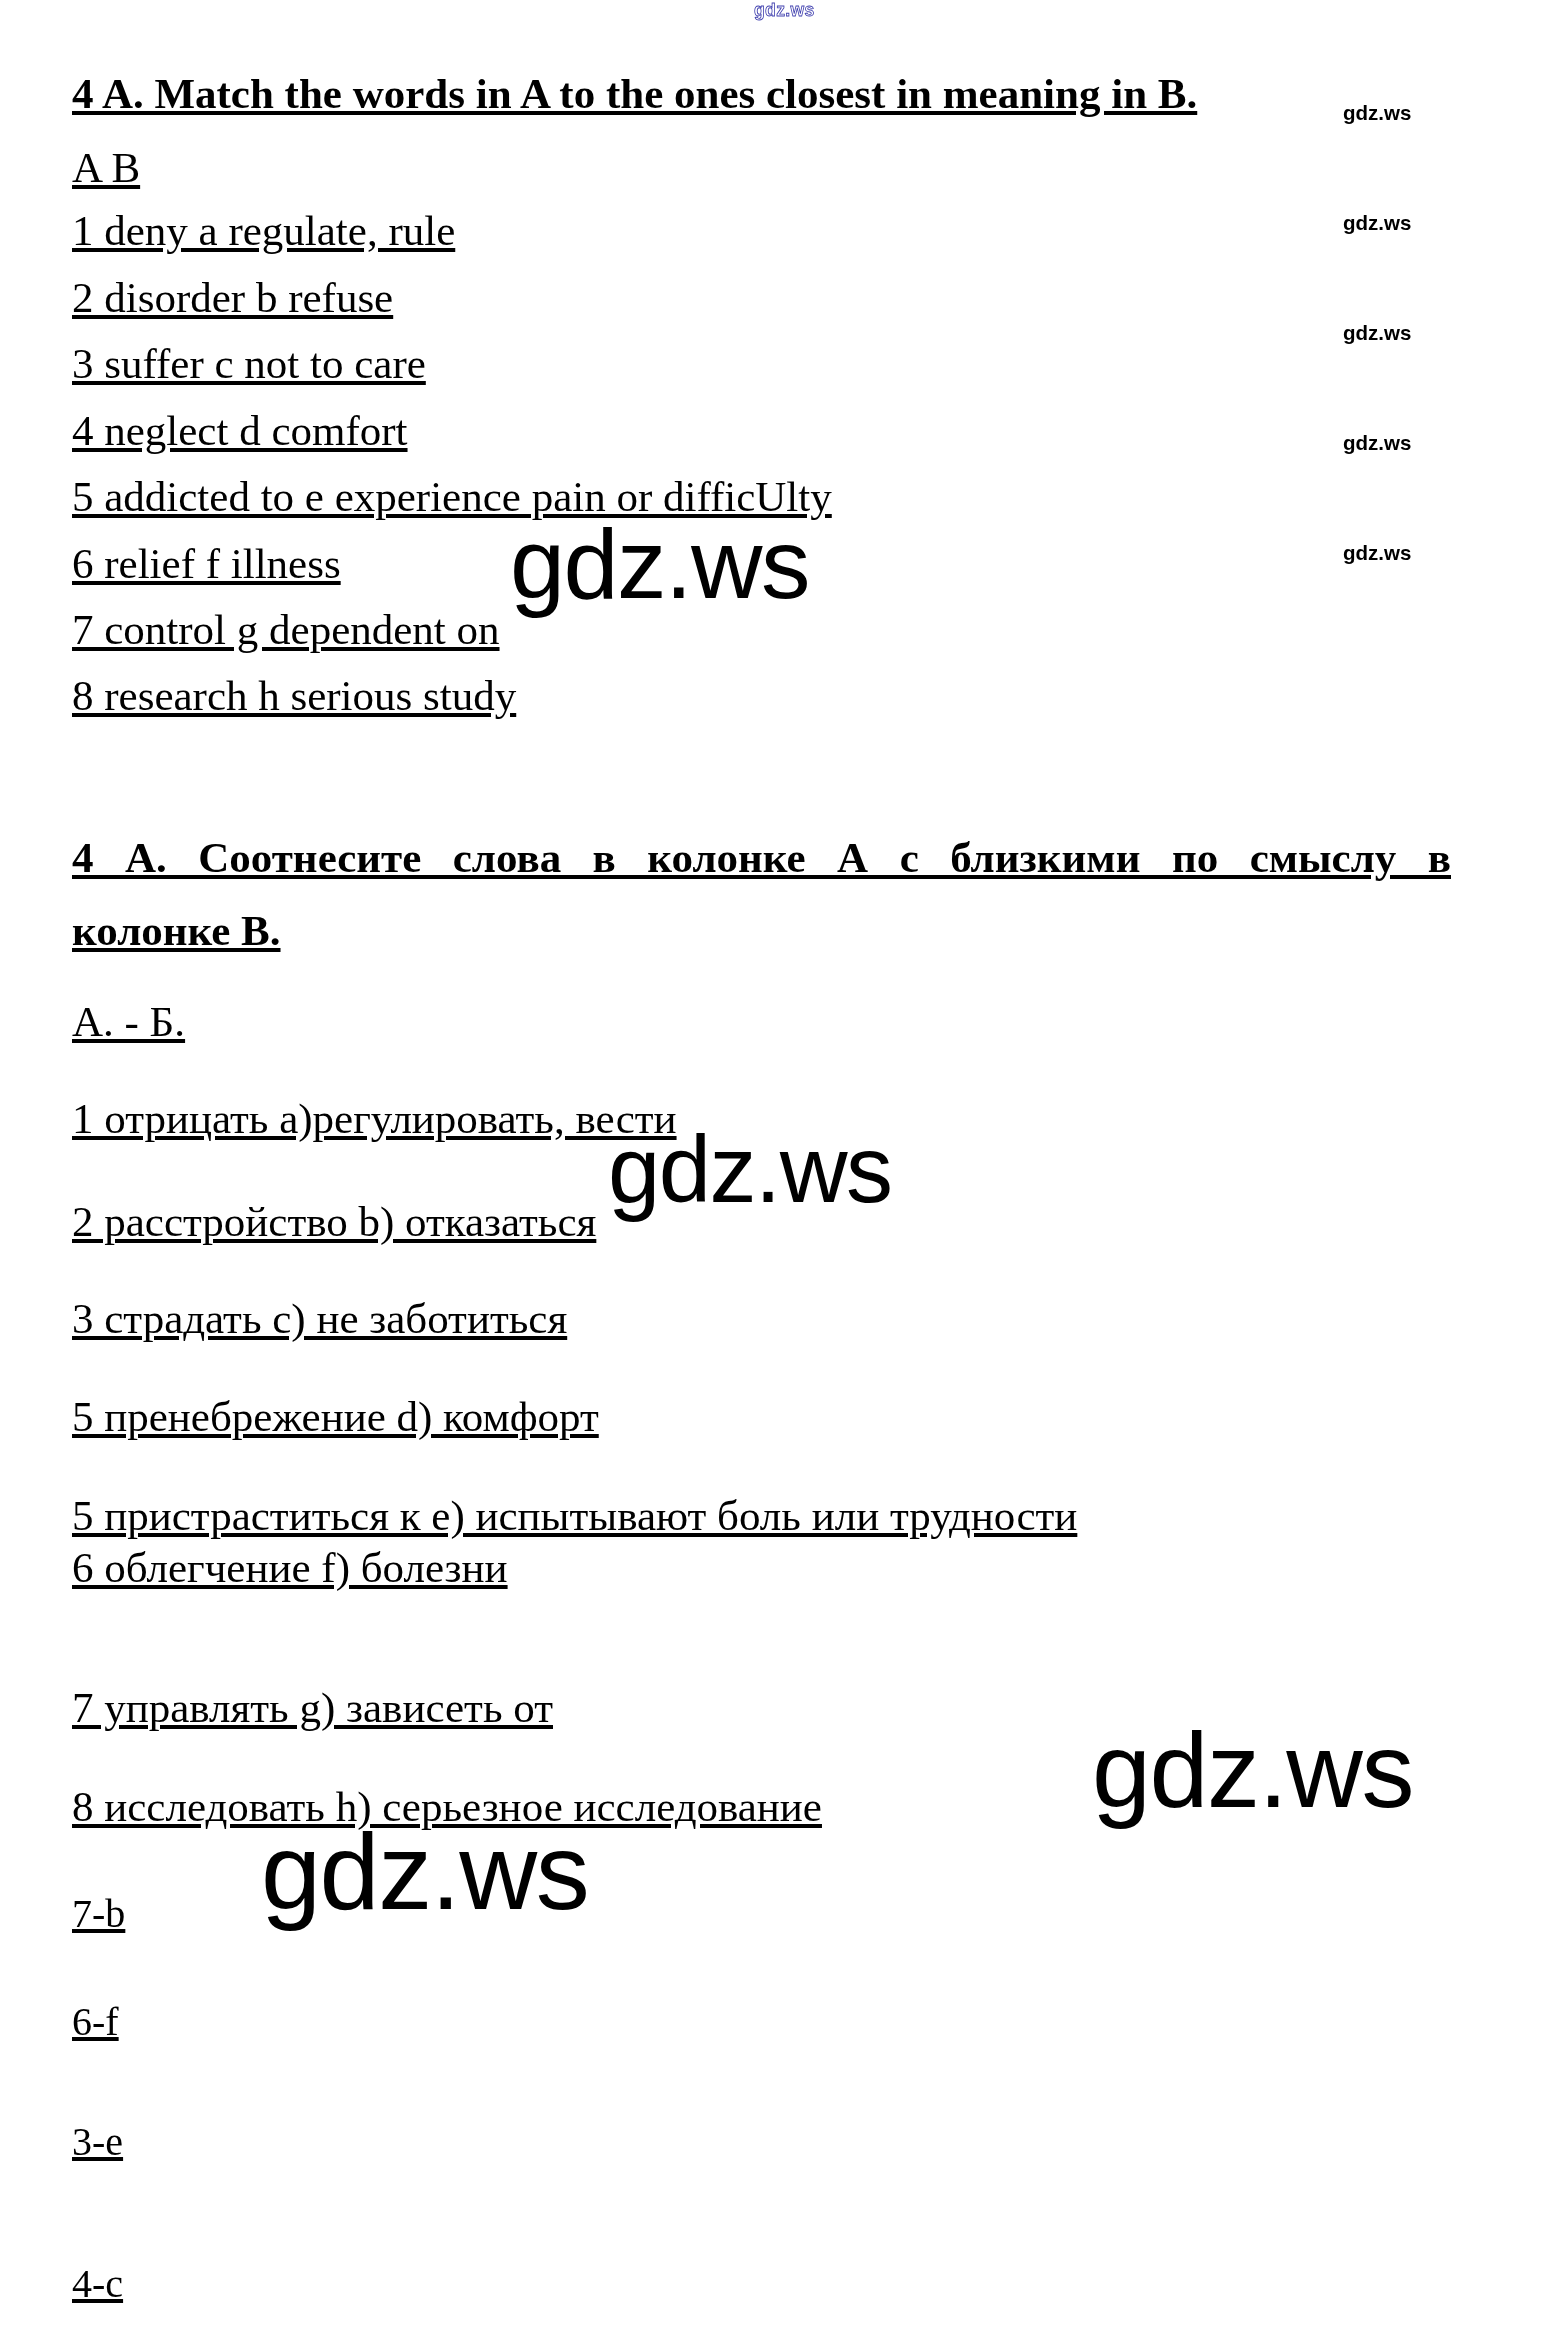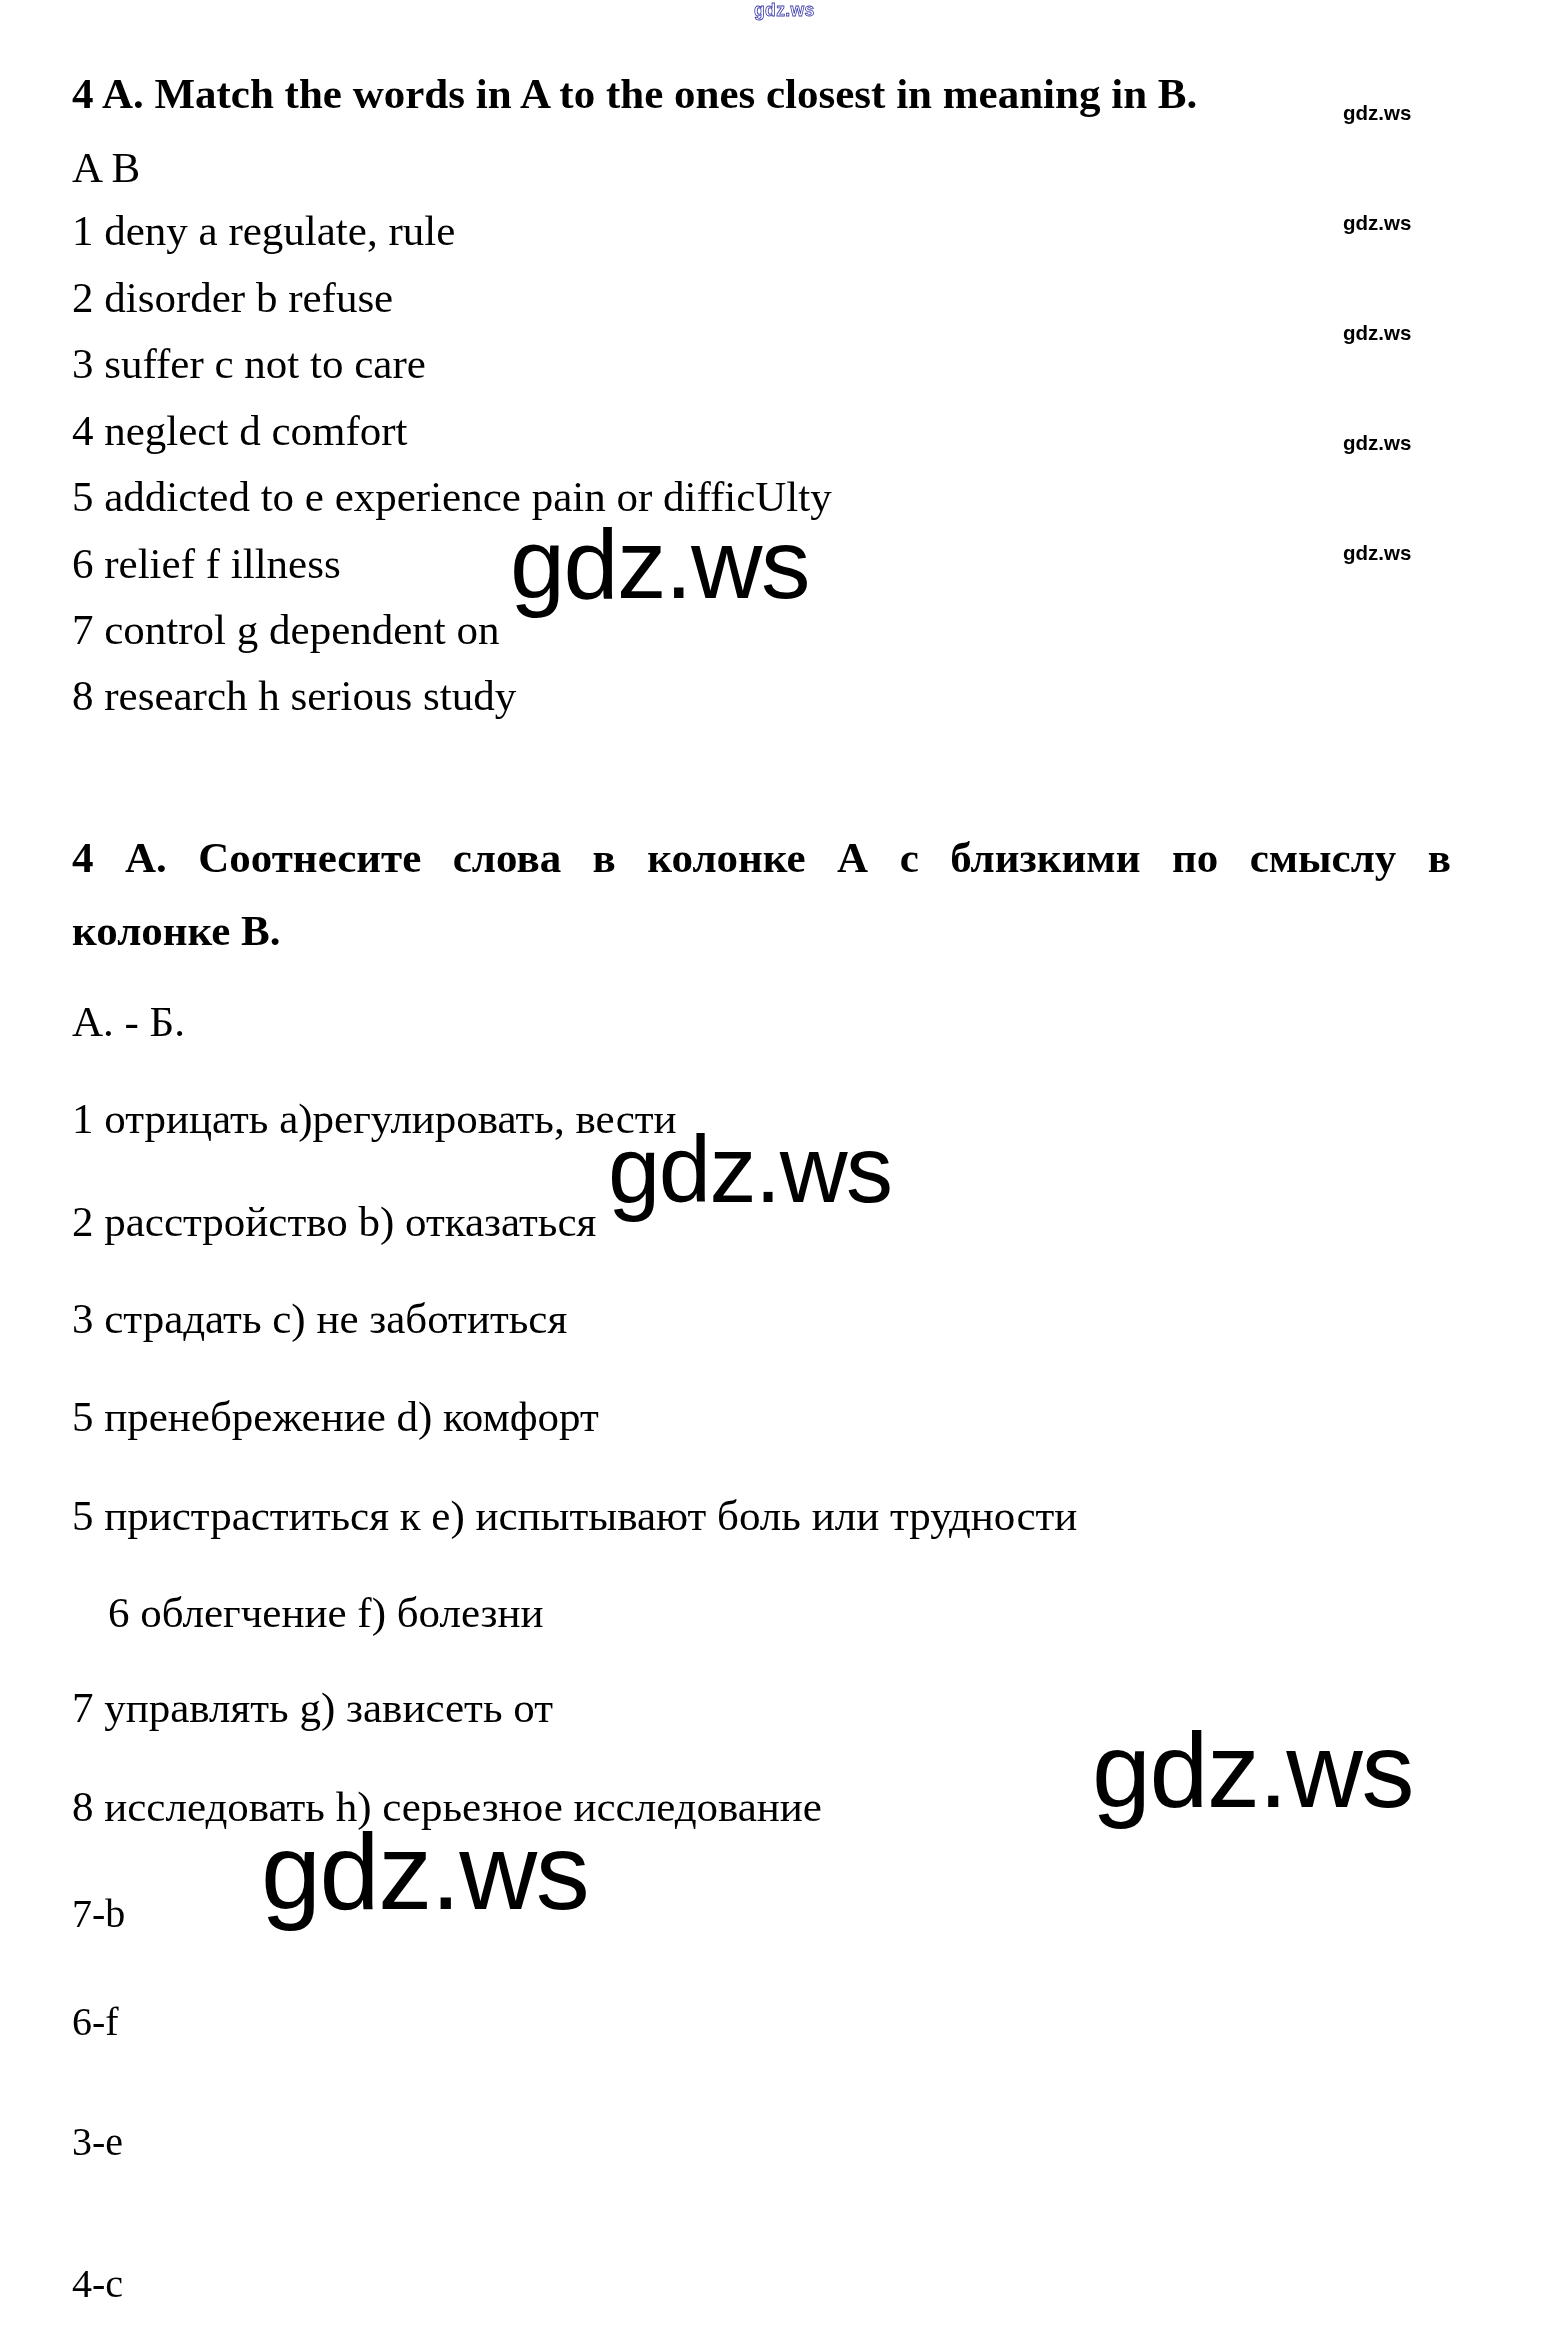--- a/index.html
+++ b/index.html
@@ -45,21 +45,21 @@
     color: #000;
     letter-spacing: -1.5px;
     z-index: 1;
   }
   .wm-big.b1 { left: 510px;  top: 514px;  font-size: 99px; }
   .wm-big.b2 { left: 608px;  top: 1123px; font-size: 94px; }
   .wm-big.b3 { left: 1092px; top: 1717px; font-size: 106px; }
   .wm-big.b4 { left: 261px;  top: 1818px; font-size: 108px; }
 
   
-  .txt { left: 72px; font-size: 43px; z-index: 2; }
+  .txt { left: 72px; font-size: 43px; z-index: 2; text-decoration: underline; }
   .bold { font-weight: 700; }
 
   .en-heading   { top: 72px; }
   .en-cols      { top: 146px; }
   .en-i1 { top: 209px; }
   .en-i2 { top: 276px; }
   .en-i3 { top: 342px; }
   .en-i4 { top: 409px; }
   .en-i5 { top: 475px; }
   .en-i6 { top: 542px; }
@@ -73,21 +73,21 @@
     text-align: justify;
     text-align-last: justify;
   }
   .ru-heading2 { top: 909px; }
   .ru-cols     { top: 1000px; }
   .ru-i1 { top: 1097px; }
   .ru-i2 { top: 1200px; }
   .ru-i3 { top: 1297px; }
   .ru-i4 { top: 1395px; }
   .ru-i5 { top: 1494px; }
-  .ru-i6 { top: 1591px; margin-left: 36px; }
+  .ru-i6 { top: 1546px; }
   .ru-i7 { top: 1686px; }
   .ru-i8 { top: 1785px; }
 
   .ans { font-size: 40px; }
   .ans-1 { top: 1894px; }
   .ans-2 { top: 2002px; }
   .ans-3 { top: 2122px; }
   .ans-4 { top: 2232px; margin-top: 32px; }
 </style>
 </head>

